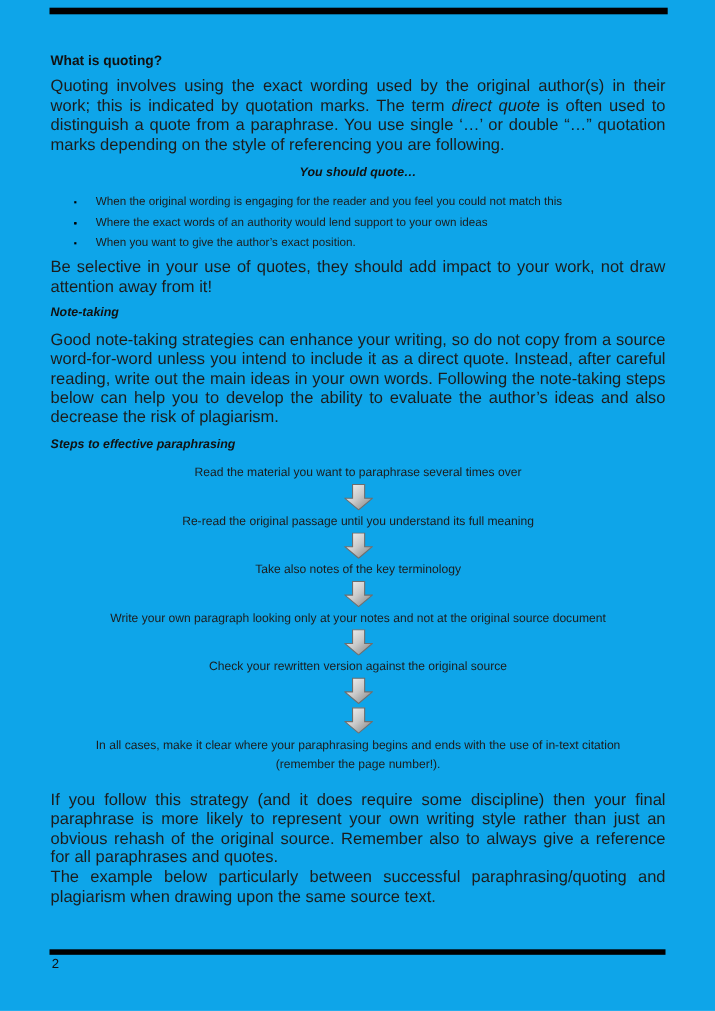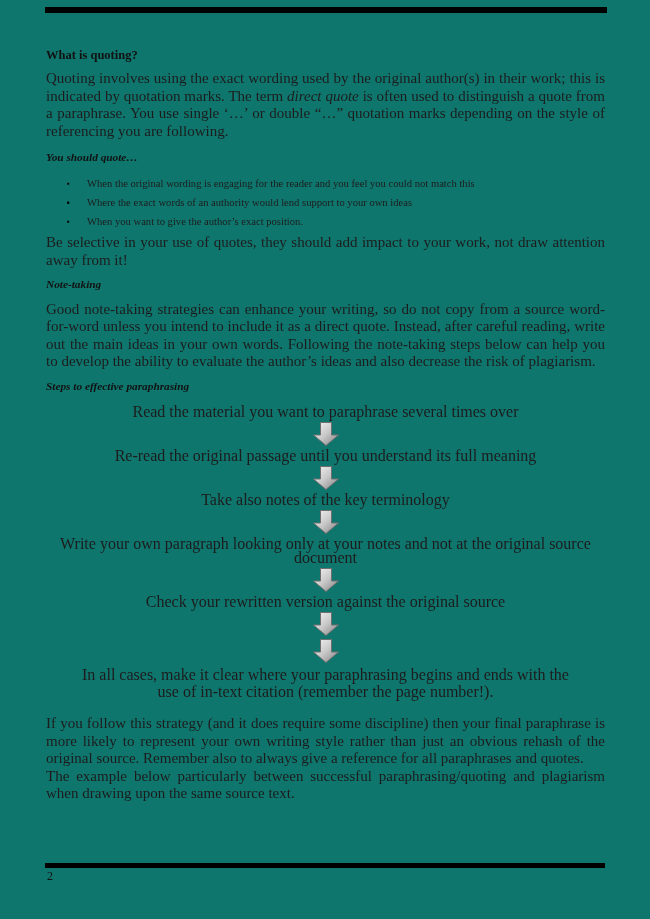--- a/index.html
+++ b/index.html
@@ -1,39 +1,39 @@
 <!DOCTYPE html>
 <html><head>
 <meta charset="utf-8">
 <style>
   * { box-sizing: border-box; }
   html, body { margin: 0; padding: 0; background: #ffffff; }
   .page {
     position: relative;
     width: 650px; height: 919px;
-    background: #0f766e;
-    font-family: Liberation Serif, serif;
+    background: #0ea5e9;
+    font-family: Liberation Sans, sans-serif;
     color: #1c1c1c;
     overflow: hidden;
   }
   .rule { position: absolute; background: #000; }
   .rule-top    { left: 45px; top: 7px;   width: 562px; height: 6px; }
   .rule-bottom { left: 45px; top: 863px; width: 560px; height: 5px; }
 
   .content { position: absolute; left: 46px; top: 48px; width: 559px; }
 
   .h1 {
     font-size: 12.5px; font-weight: bold; line-height: 15px;
     margin: 0 0 7px 0; color: #111;
   }
   .h2 {
     font-size: 11.3px; font-weight: bold; font-style: italic;
     line-height: 15px; color: #111;
   }
-  .h2-quote { margin: 10px 0 9px 0; }
+  .h2-quote { margin: 10px 0 9px 0; text-align: center; }
   .h2-note  { margin: 7px 0 9px 0; }
   .h2-steps { margin: 8px 0 11px 0; }
 
   .body-p {
     font-size: 15px; line-height: 17.6px;
     text-align: justify; margin: 0;
   }
   .mb { margin-bottom: 0; }
 
   .bullets { list-style: none; margin: 8px 0 3px 0; padding: 0; }
@@ -41,21 +41,21 @@
     position: relative; padding-left: 41px;
     font-size: 10.6px; line-height: 19px;
   }
   .bullet-glyph {
     position: absolute; left: 21px; top: 0;
     font-size: 8px; line-height: 19px; color: #000;
   }
 
   .flow { margin: 11px 0 0 0; text-align: center; }
   .flow-step {
-    font-size: 16px; line-height: 14px; margin: 0 auto;
+    font-size: 11px; line-height: 14px; margin: 0 auto;
     color: #1c1c1c;
     text-align: center;
   }
   .flow-step.wide { max-width: 500px; line-height: 17.5px; }
   .down-arrow { display: block; margin: 3px auto; width: 26px; height: 24px; }
 
   .closing { margin-top: 14px; }
 
   .footer-num {
     position: absolute; left: 47px; top: 869px;

